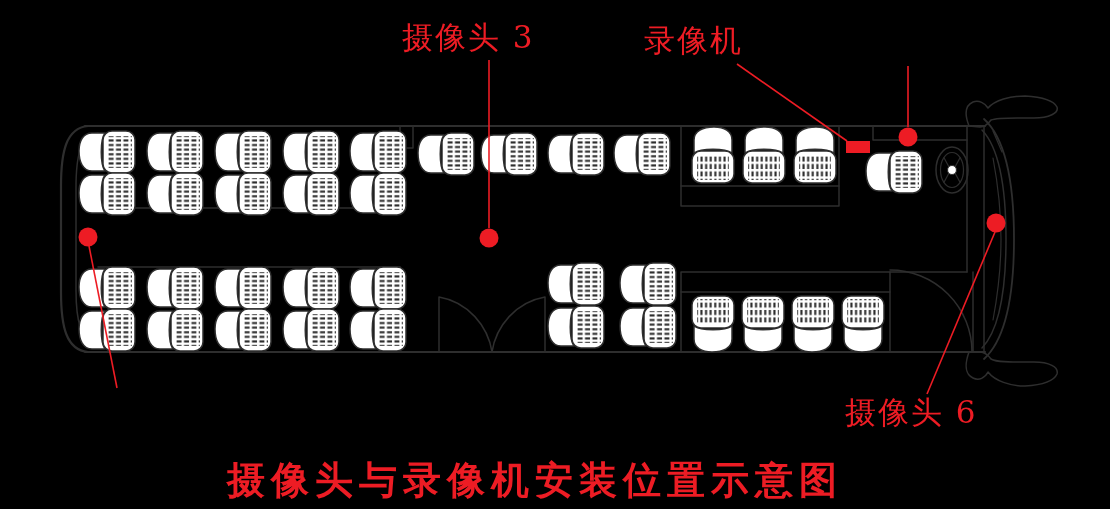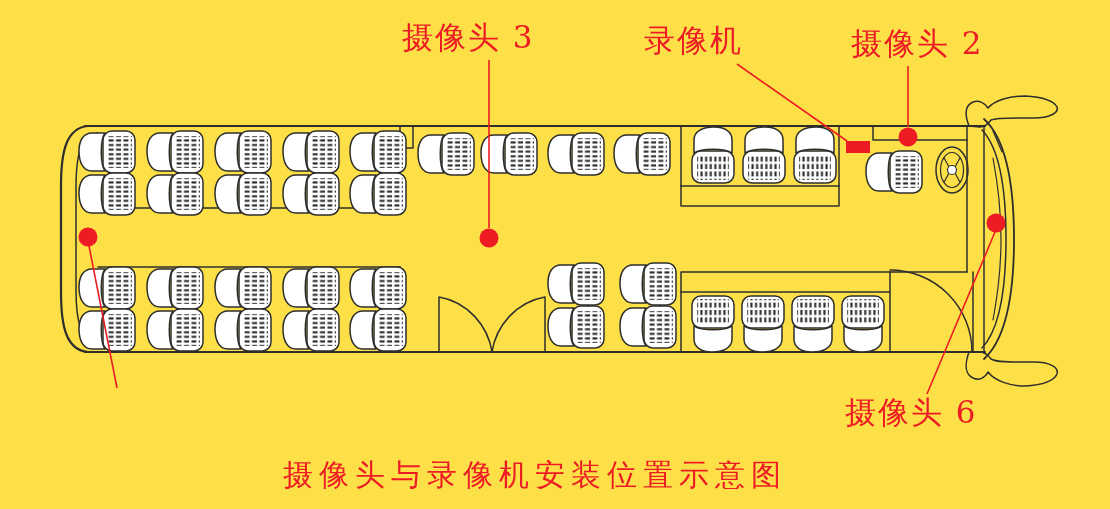--- a/index.html
+++ b/index.html
@@ -1,25 +1,25 @@
 <!DOCTYPE html>
 <html style="--red: #ed1c24; --line: #2e2e2e;"><head>
 <meta charset="utf-8">
 <style>
   html,body{margin:0;padding:0;background:#fff;}
-  .stage{position:relative;width:1110px;height:509px;background:#fde047;overflow:hidden;
+  .stage{position:relative;width:1110px;height:509px;background:#000000;overflow:hidden;
          font-family:"DejaVu Serif","Liberation Serif",serif;}
   svg{position:absolute;left:0;top:0;}
   .ln{stroke:var(--line,#2e2e2e);fill:none;stroke-linecap:round;stroke-linejoin:round;}
   .w22{stroke-width:2.2;} .w18{stroke-width:1.8;} .w15{stroke-width:1.5;} .w12{stroke-width:1.2;}
   .whitefill{fill:#fff;}
   .diagram-label{position:absolute;color:var(--red,#ed1c24);font-size:31px;line-height:1.1;
                  white-space:nowrap;letter-spacing:2px;}
   .caption{position:absolute;left:0;top:455px;width:1070px;text-align:center;
-           color:var(--red,#ed1c24);font-size:30px;font-weight:normal;letter-spacing:6px;}
+           color:var(--red,#ed1c24);font-size:38px;font-weight:bold;letter-spacing:6px;}
 </style>
 </head>
 <body>
 
 <div class="stage">
 
   <svg id="plan" width="1110" height="509" viewBox="0 0 1110 509">
     <defs>
       <pattern id="hatch" patternUnits="userSpaceOnUse" width="7.4" height="4.6">
         <rect x="0.6" y="1.2" width="5" height="2.1" style="fill:var(--line,#2e2e2e)"></rect>
@@ -122,17 +122,16 @@
         <circle cx="996" cy="223" r="9.5" fill="#ed1c24"></circle>
         <circle cx="908" cy="137" r="9.5" fill="#ed1c24"></circle>
         <circle cx="489" cy="238" r="9.5" fill="#ed1c24"></circle>
         <circle cx="88" cy="237" r="9.5" fill="#ed1c24"></circle>
         <rect x="846" y="141" width="24" height="12" fill="#ed1c24"></rect>
       </g>
   </svg>
 
   <div class="diagram-label" style="left: 402px; top: 20px;">摄像头 3</div>
   <div class="diagram-label" style="left: 644px; top: 23px; text-align: right;">录像机</div>
-  <div class="diagram-label" style="left: 851px; top: 26px;">摄像头 2</div>
   <div class="diagram-label" style="left: 845px; top: 395px;">摄像头 6</div>
 
   <div class="caption">摄像头与录像机安装位置示意图</div>
 </div>
 
 </body></html>

